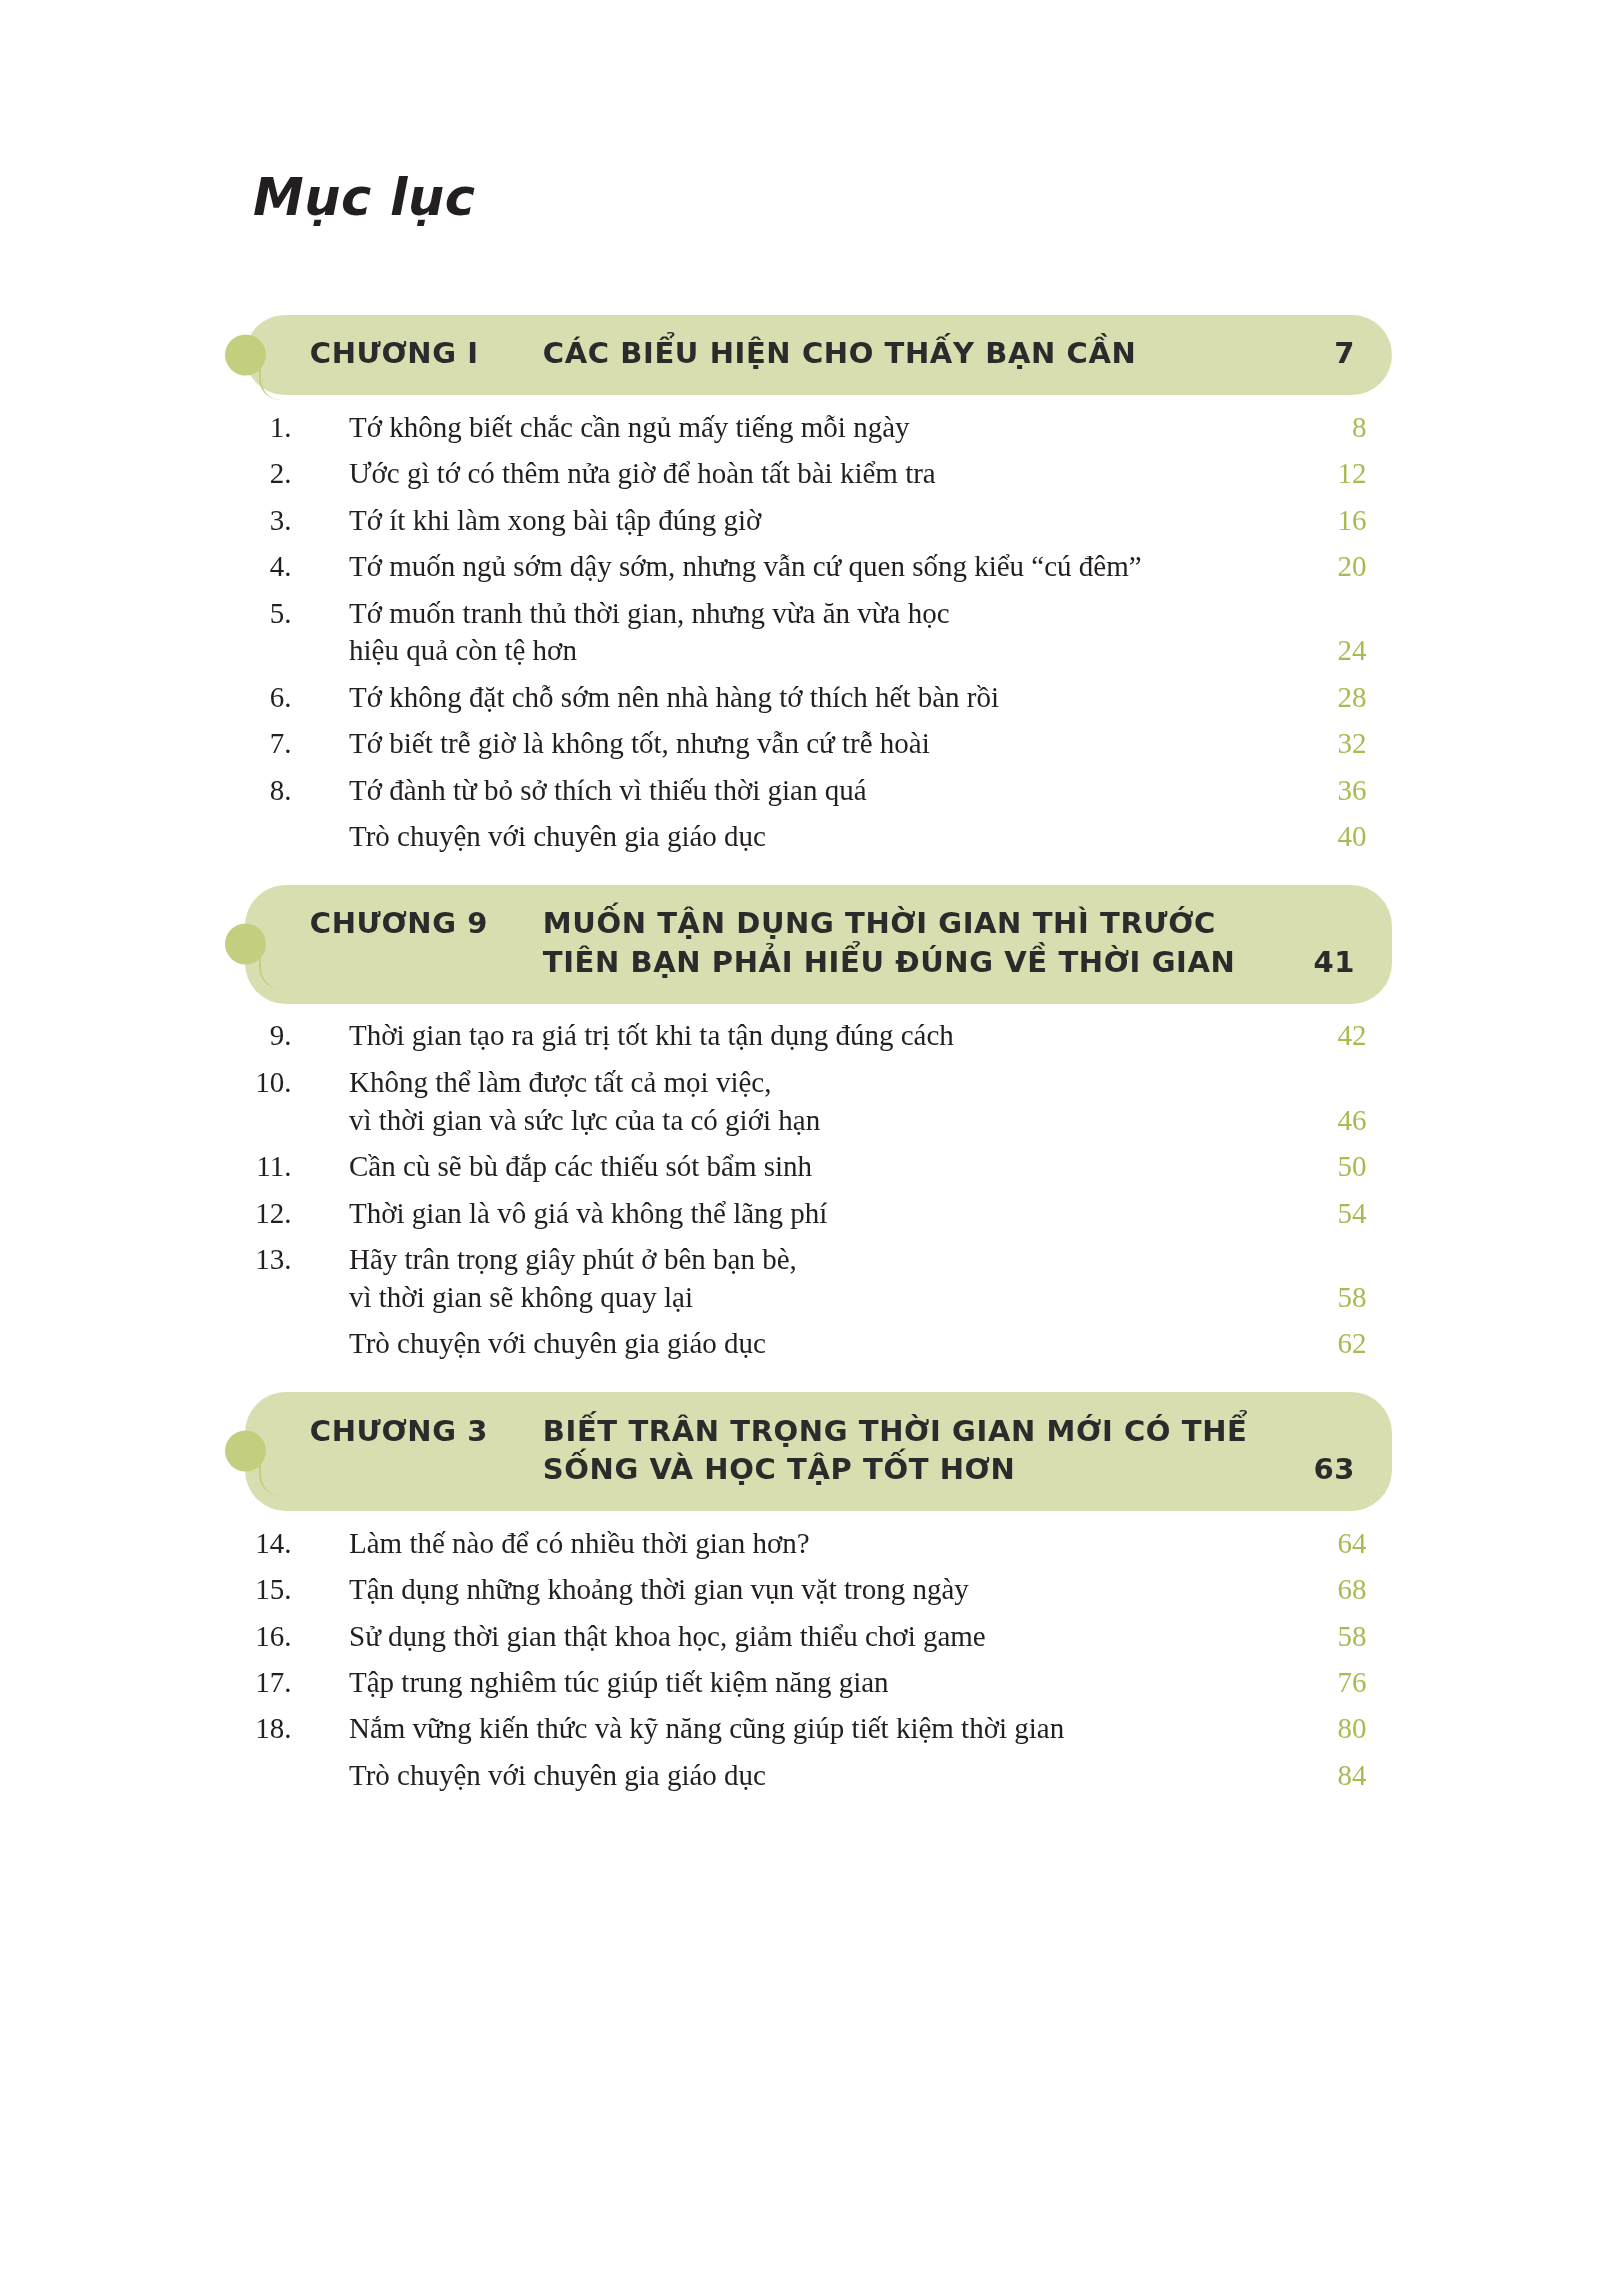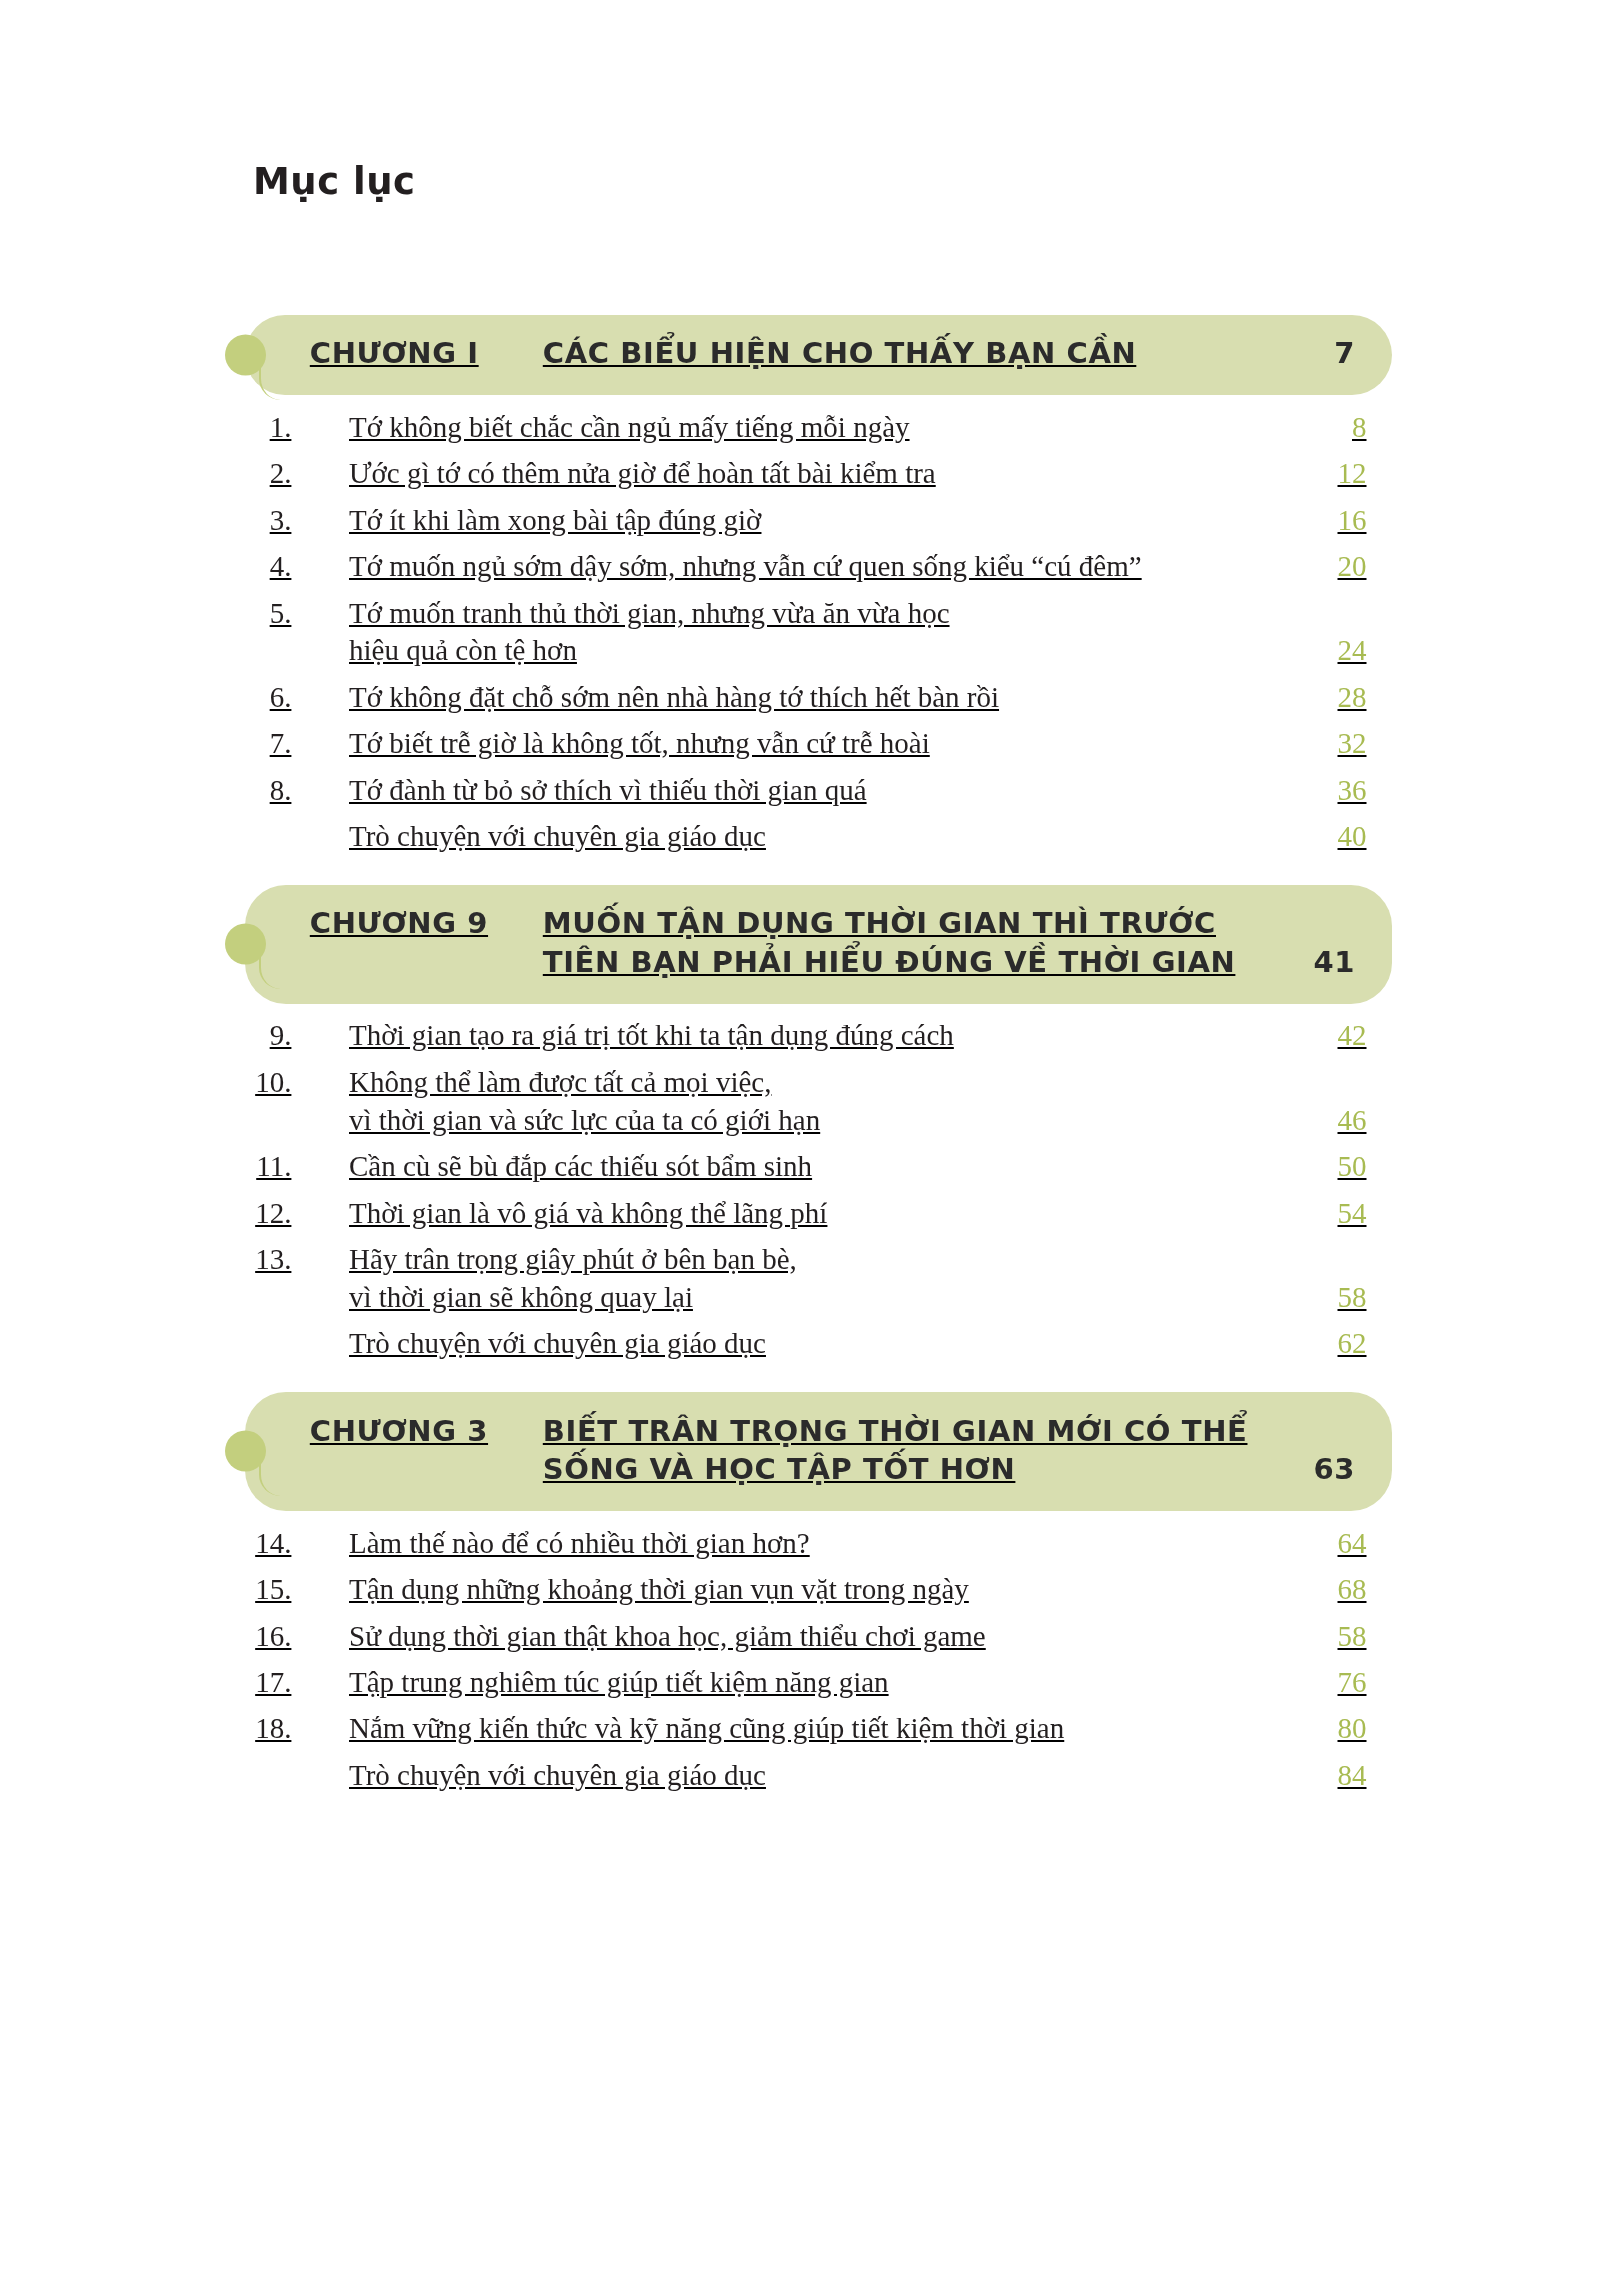--- a/index.html
+++ b/index.html
@@ -15,33 +15,33 @@
     overflow: hidden;
   }
   .page {
     position: absolute;
     inset: 0;
     padding: 0;
   }
   .toc-title {
     position: absolute;
     left: 253px;
-    top: 160px;
+    top: 168px;
     font-family: "DejaVu Sans", sans-serif;
     font-weight: bold;
-    font-size: 37px;
+    font-size: 51px;
     letter-spacing: 0.5px;
     color: #231f20;
+    font-style: italic;
   }
   .content {
     position: absolute;
     left: 235px;
     top: 309px;
     width: 1157px;
-    text-decoration: underline;
   }
 
   
   .chapter {
     position: relative;
     margin-top: 5.9px;
     margin-bottom: 9.8px;
   }
   .chapter-bar {
     position: relative;

